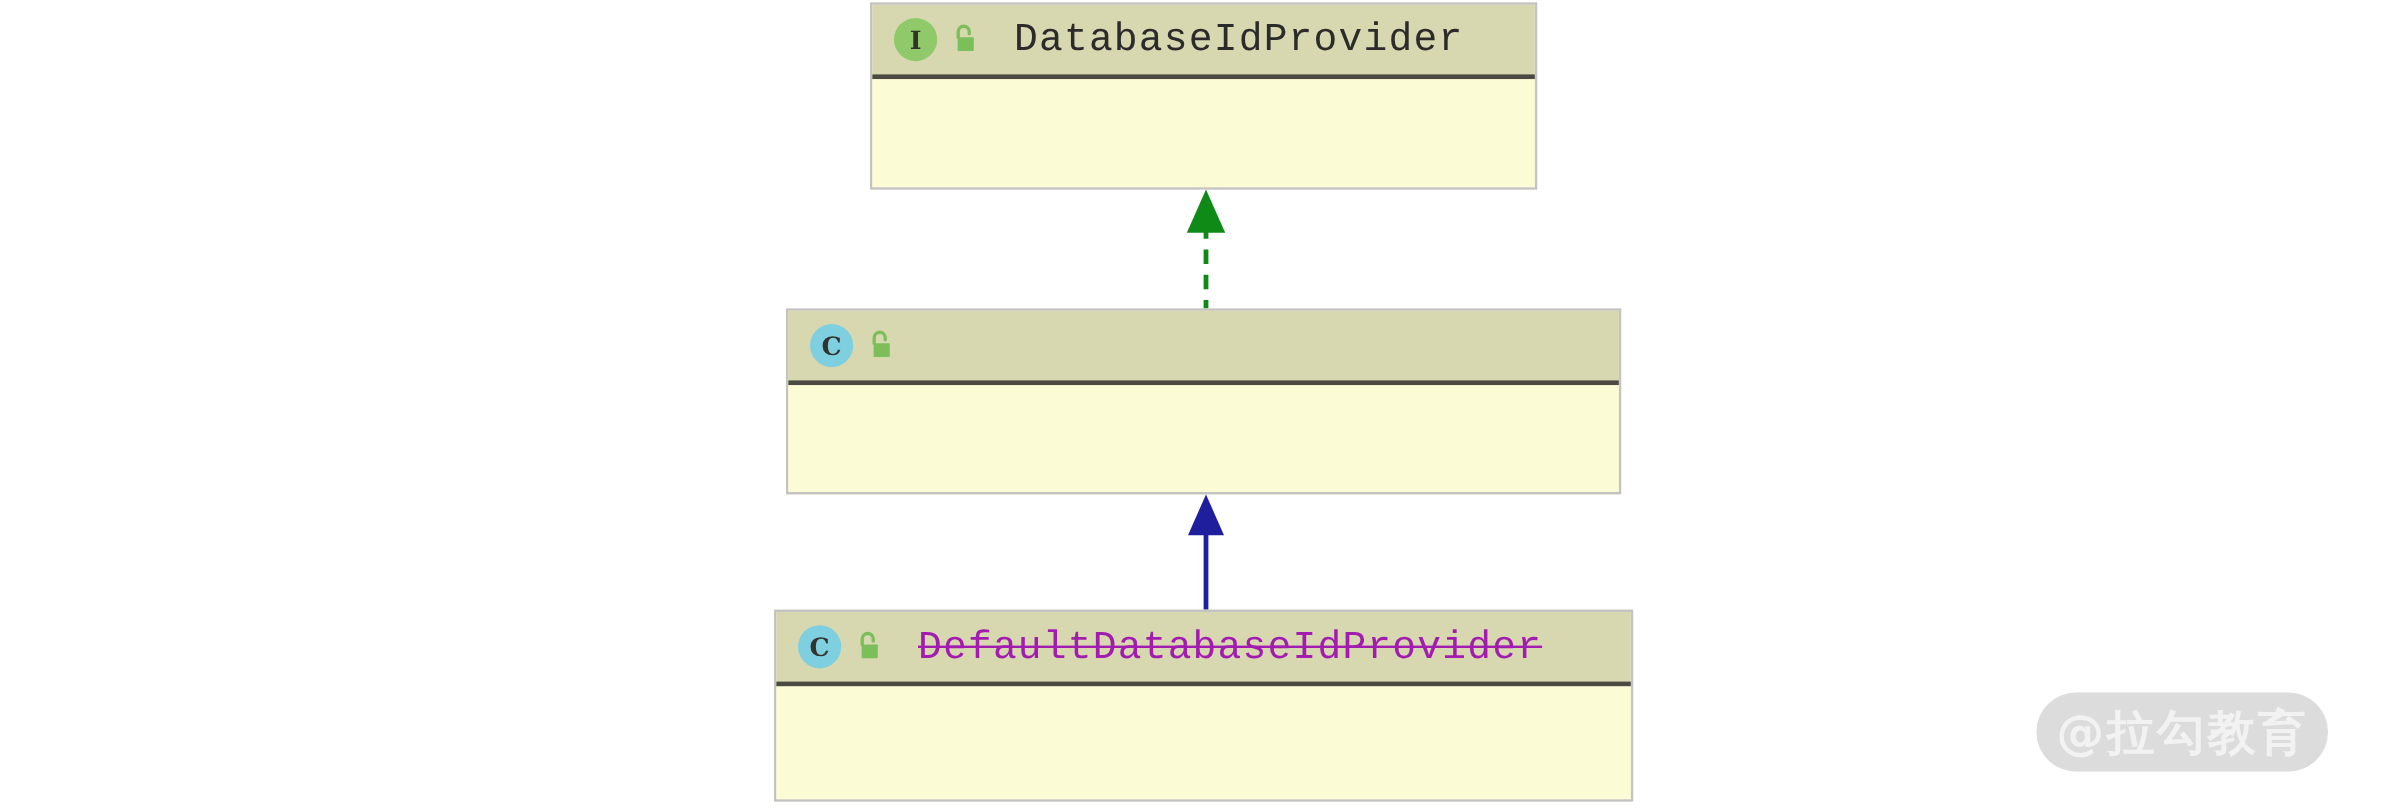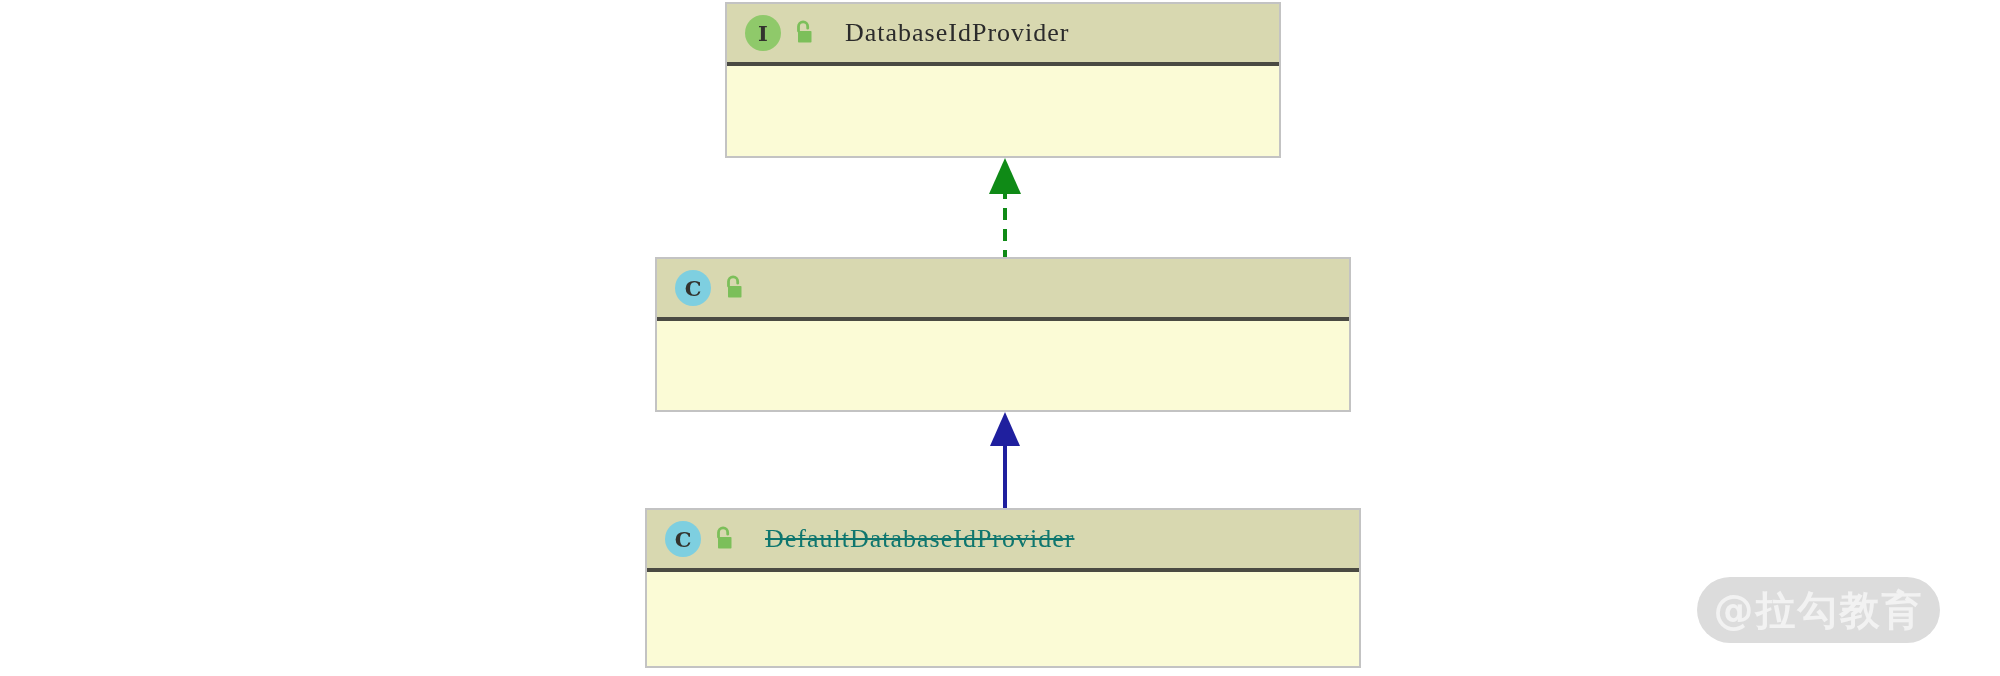--- a/index.html
+++ b/index.html
@@ -69,29 +69,29 @@
     flex: 0 0 auto;
     width: 26px;
     height: 30px;
     margin-left: 10px;
     display: block;
   }
 
   
   .uml-name {
     margin-left: 28px;
-    font-family: Liberation Serif, serif;
-    font-size: 26px;
+    font-family: Liberation Mono, monospace;
+    font-size: 33px;
     letter-spacing: 1px;
     white-space: nowrap;
   }
   .uml-name.plain { color: #2b2b2b; }
   .uml-name.link  { color: #1b1bc4; }
   .uml-name.deprecated {
-    color: #0f766e;
+    color: #a21caf;
     text-decoration: line-through;
     text-decoration-thickness: 2px;
   }
 
   
   .connector {
     position: absolute;
     overflow: visible;
   }
 

